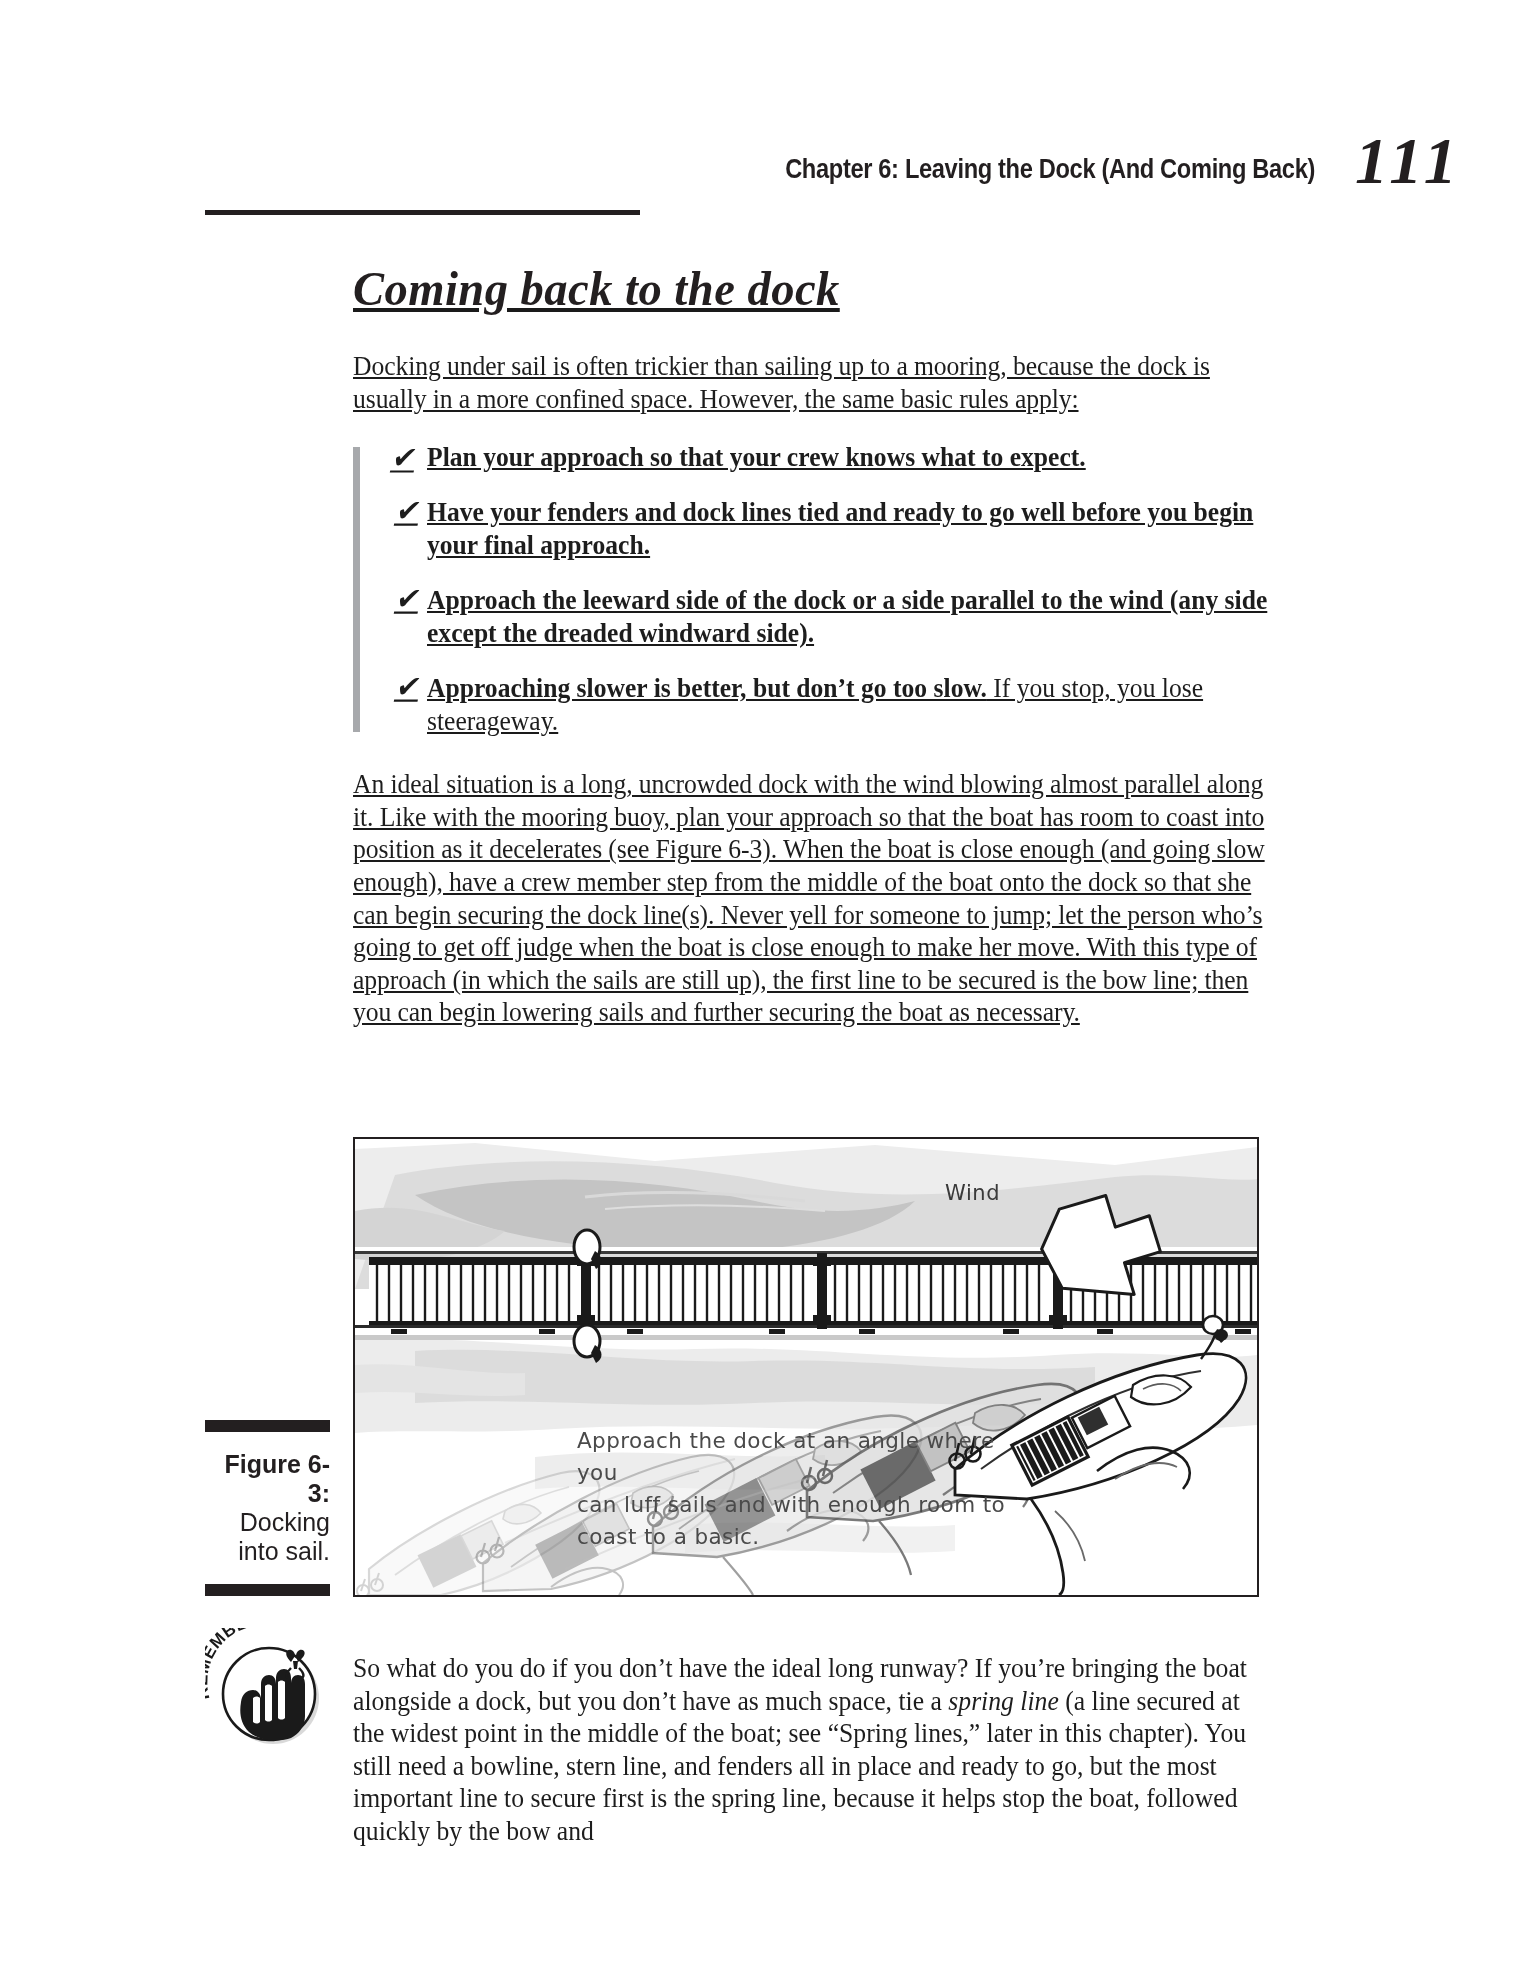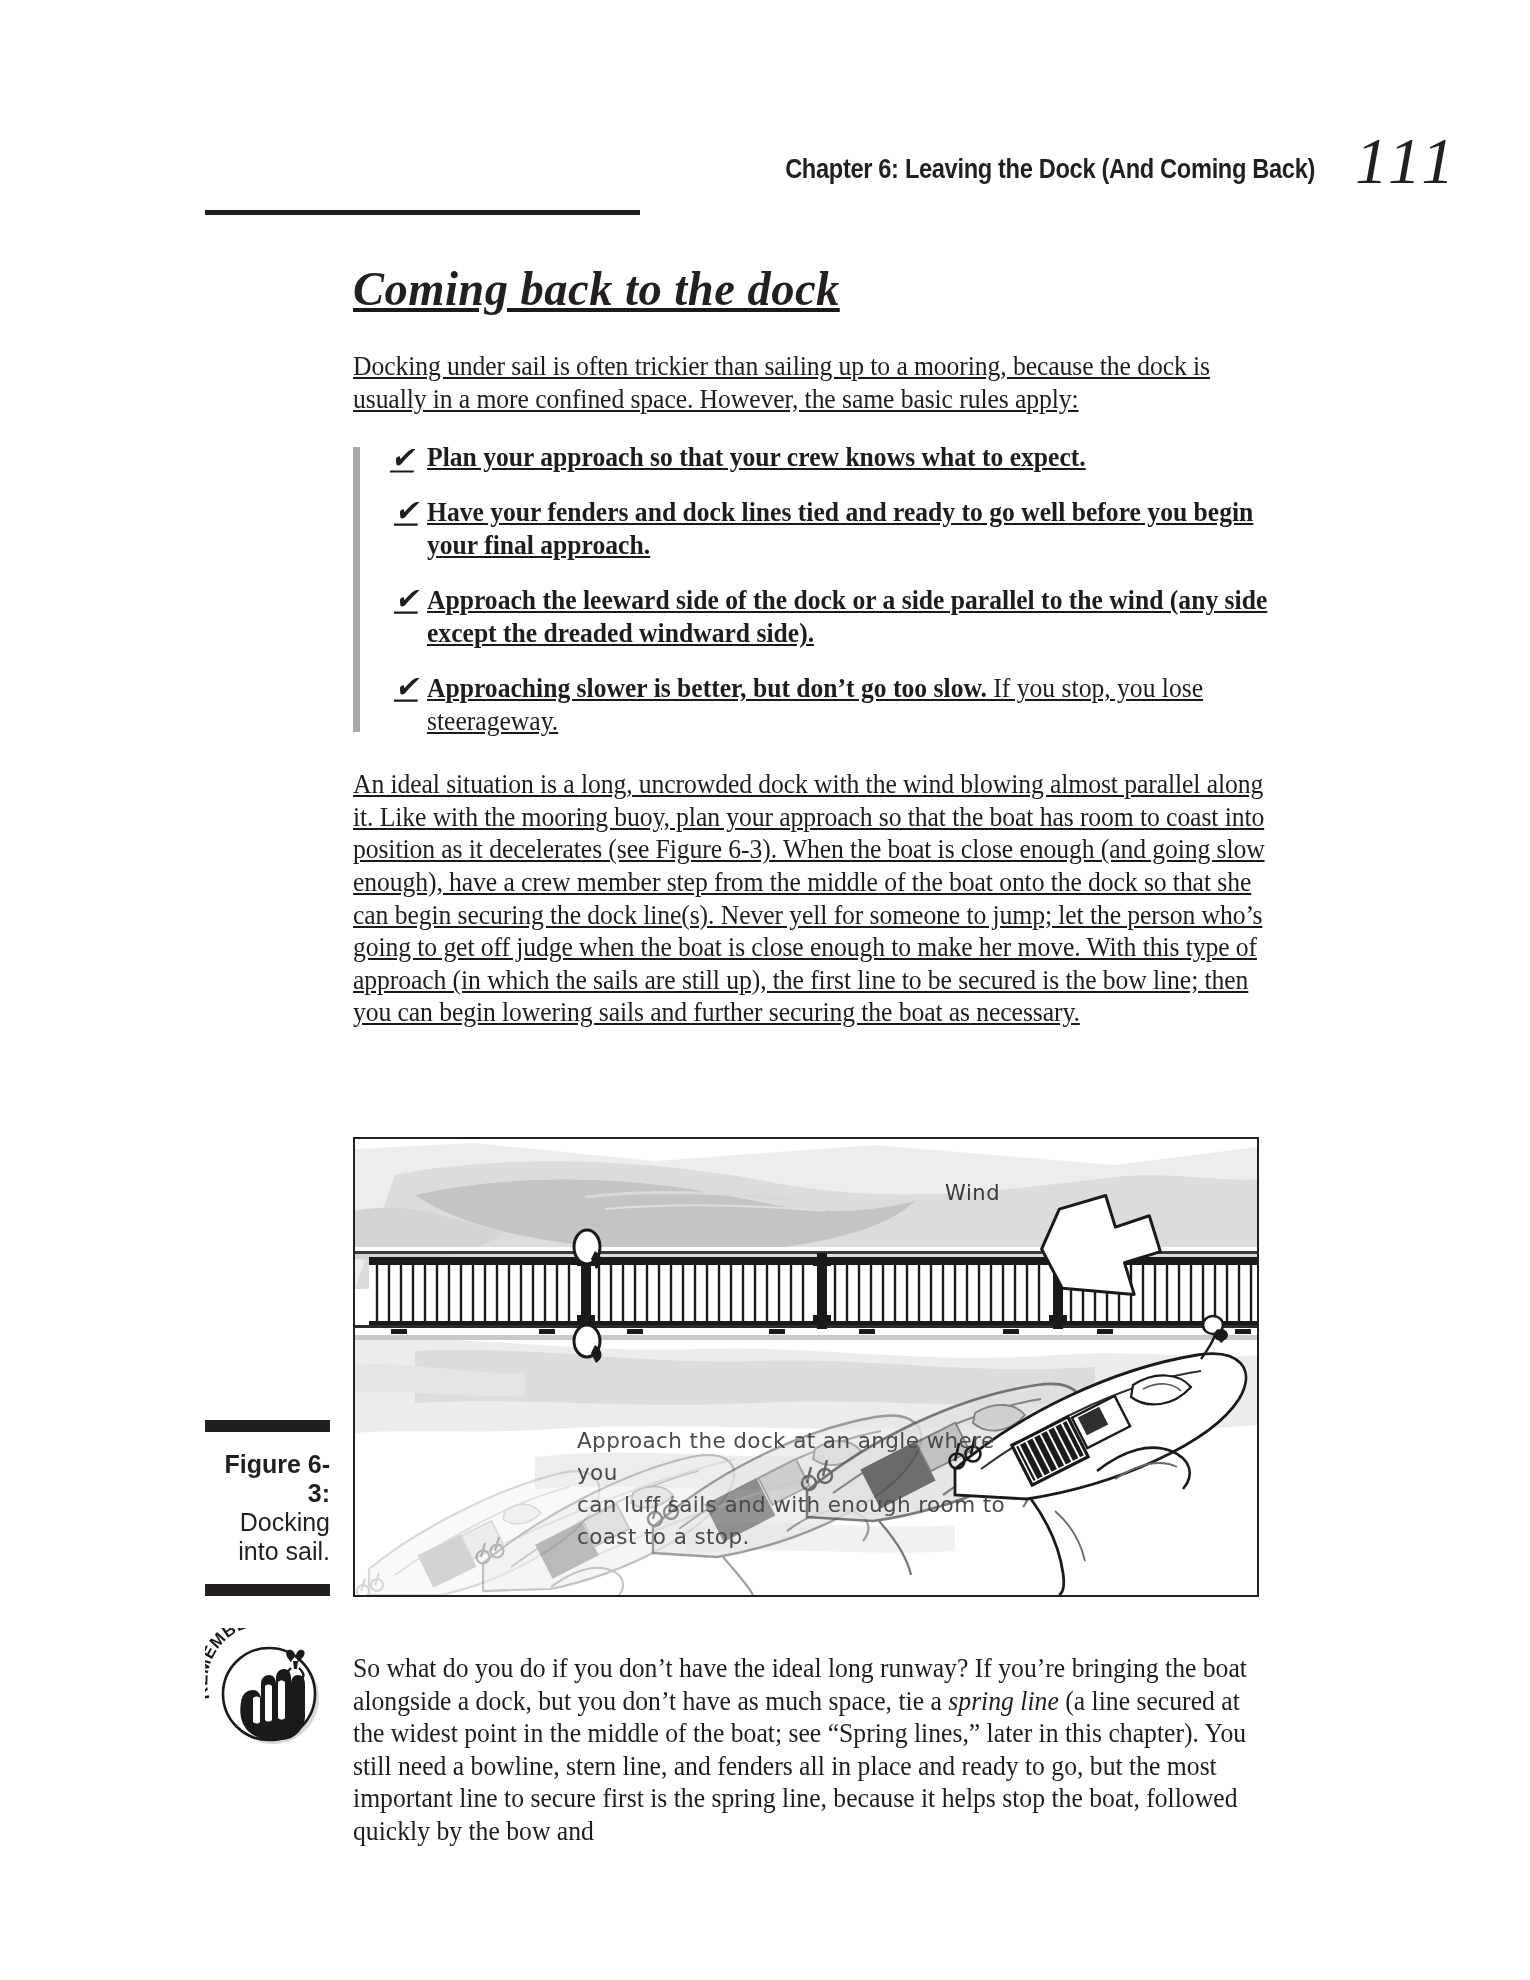--- a/index.html
+++ b/index.html
@@ -29,21 +29,21 @@
     letter-spacing:-0.4px;
     transform:scaleX(0.86);
     transform-origin:right top;
     color:#231f20;
     white-space:nowrap;
     line-height:42px;
   }
   .rh-pageno{
     position:absolute; left:1355px; top:-22px; width:160px;
     font-family:"Liberation Serif", serif;
-    font-style:italic; font-weight:normal;
+    font-style:italic; font-weight:bold;
     font-size:66px;
     letter-spacing:5px;
     color:#231f20;
     line-height:70px;
   }
 
   
   .content{
     position:absolute; left:353px; top:262px; width:955px;text-decoration:underline;
   }
@@ -480,21 +480,21 @@
     <svg class="fig-svg" width="902" height="456" viewBox="0 0 902 456" style="pointer-events:none;">
       <g transform="translate(0,0)">
         <path d="M700,76 L744,56 L758,86 L790,70 L806,104 L772,120 L786,150 L714,154 L688,118 Z" fill="#ffffff" stroke="#1a1a1a" stroke-width="3" stroke-linejoin="round" transform="rotate(8 744 104)"></path>
       </g>
     </svg>
 
     <div class="fig-wind-label">Wind</div>
 
     <div class="fig-annotation">Approach the dock at an angle where you
 can luff sails and with enough room to
-coast to a stop.</div>
+coast to a basic.</div>
   </div>
 </div>
 
 <div class="fig-caption">
   <div class="cap-bar top"></div>
   <div class="cap-text">
     <b>Figure 6-3:</b><br>
     <span>Docking into sail.</span>
   </div>
   <div class="cap-bar bottom"></div>

